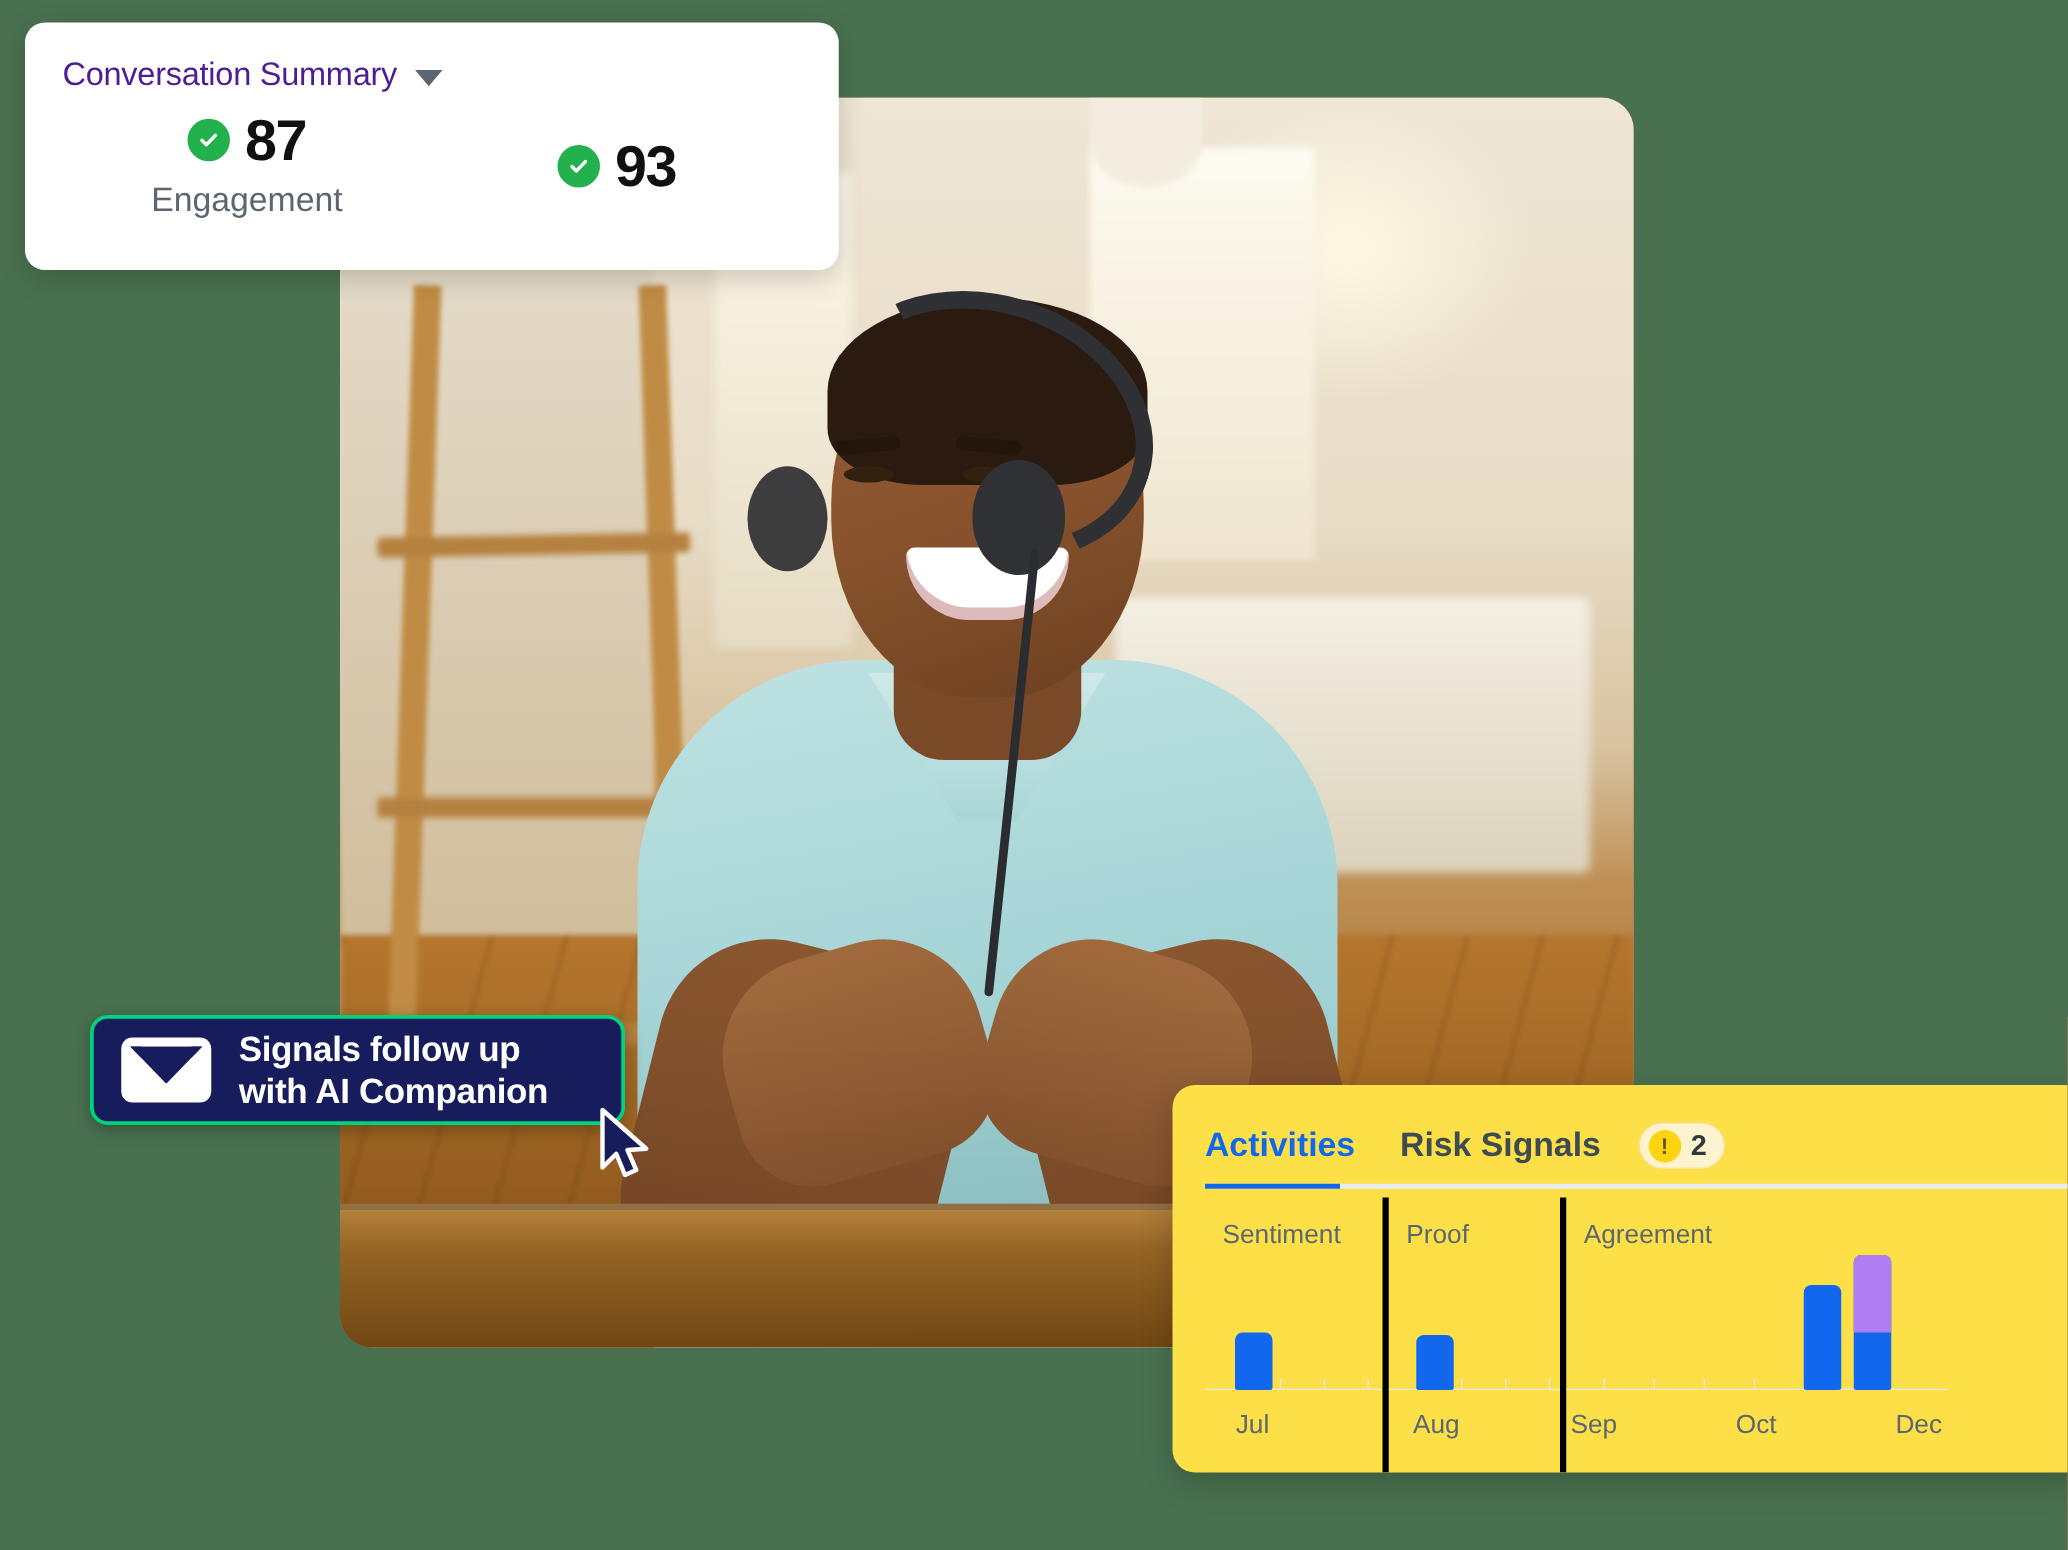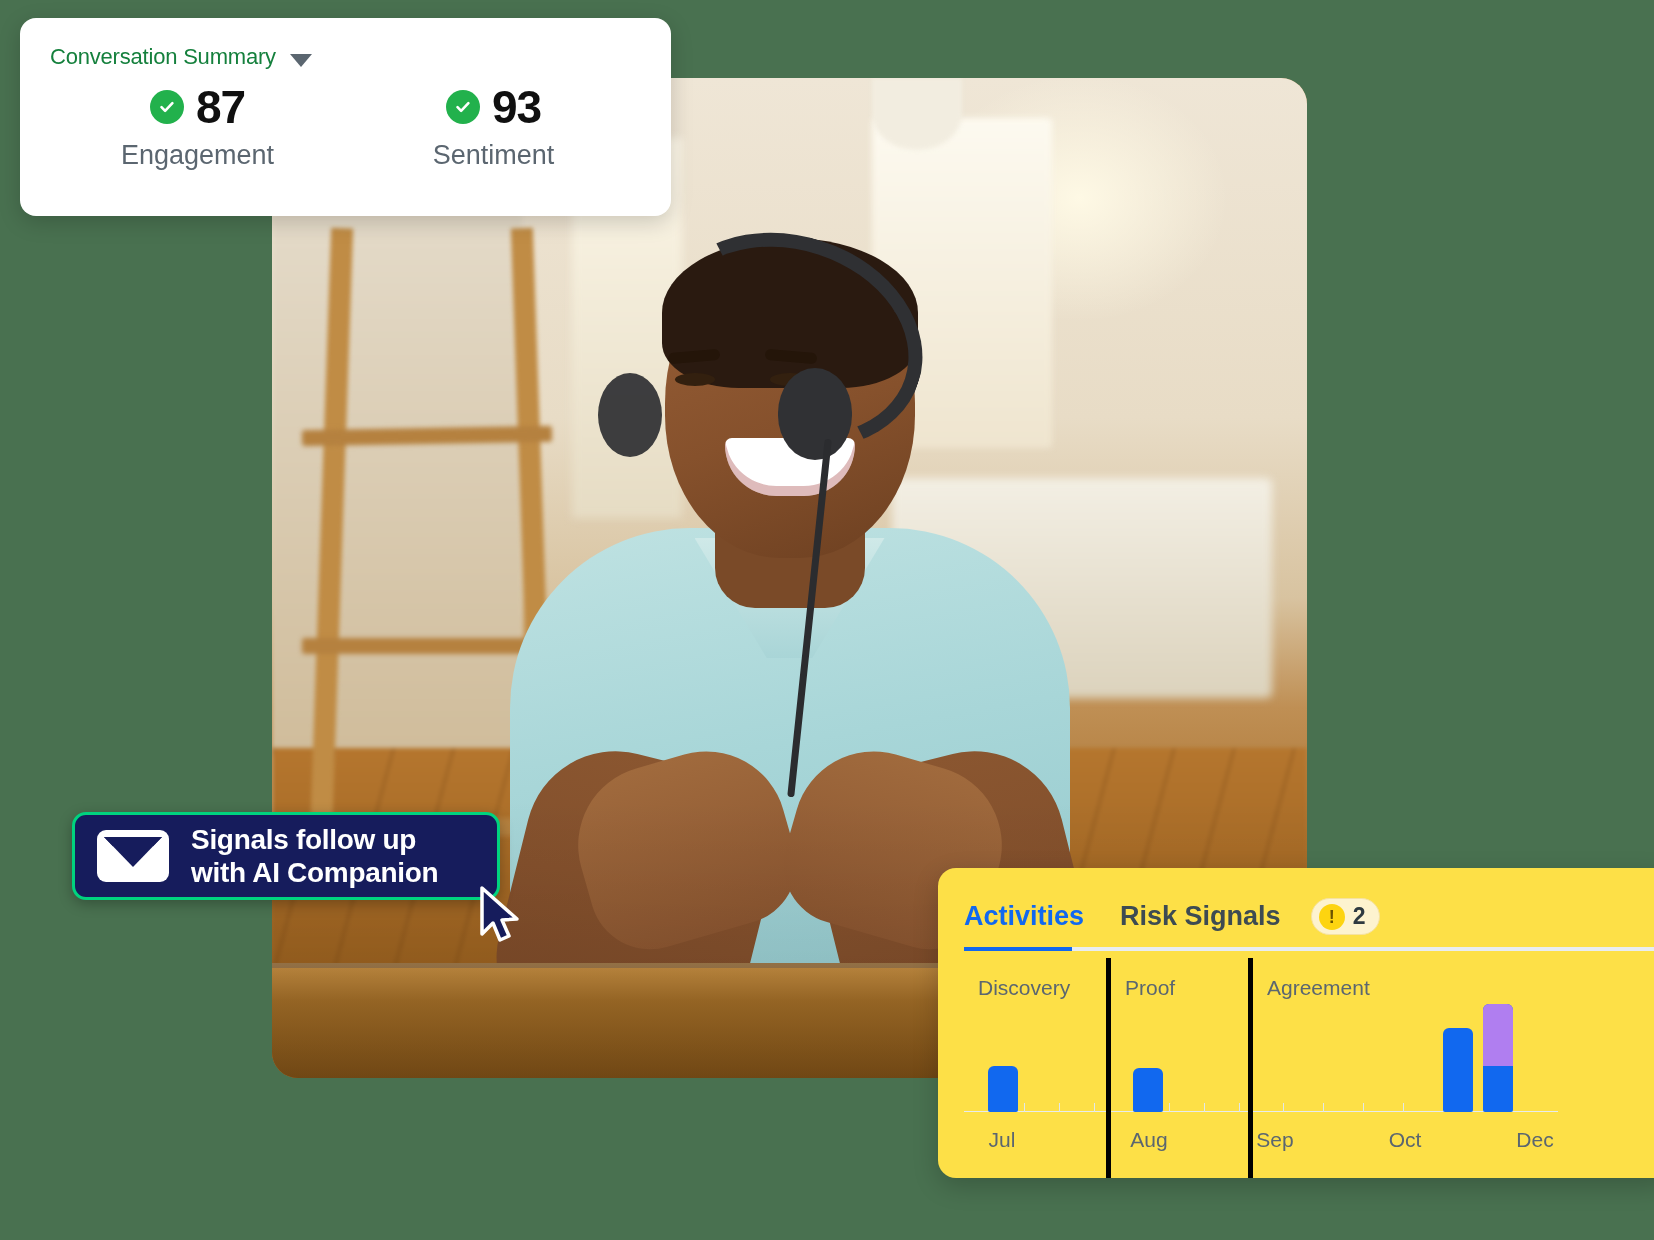--- a/index.html
+++ b/index.html
@@ -143,21 +143,21 @@
 
   
   .summary-card{
     position:absolute; left:20px; top:18px;
     width:651px; height:198px;
     background:#fff; border-radius:16px;
     box-shadow:0 6px 22px rgba(0,0,0,.18);
     padding:26px 30px 0 30px;
   }
   .summary-head{ display:flex; align-items:center; gap:14px; }
-  .summary-title{ font-size:22px; color:#15803d; letter-spacing:-.2px; }
+  .summary-title{ font-size:26px; color:#4c1d95; letter-spacing:-.2px; }
   .caret{ width:0;height:0;border-left:11px solid transparent;border-right:11px solid transparent;border-top:13px solid #5b6670; margin-top:6px;}
   .metrics{ display:flex; align-items:center; margin-top:14px; }
   .metric{ flex:1; text-align:center; }
   .metric-top{ display:flex; align-items:center; justify-content:center; gap:12px; }
   .check{
     width:34px;height:34px;border-radius:50%;background:#22b14c;
     display:flex;align-items:center;justify-content:center;flex:0 0 auto;
   }
   .check svg{ display:block; }
   .metric-value{ font-size:46px; font-weight:700; color:#101010; line-height:1; letter-spacing:-1px;}
@@ -281,21 +281,20 @@
     <div class="vdiv"></div>
     <div class="metric">
       <div class="metric-top">
         <span class="check">
           <svg width="20" height="20" viewBox="0 0 20 20">
               <path d="M4.5 10.2l3.6 3.6 7.3-7.6" fill="none" stroke="#fff" stroke-width="2.6" stroke-linecap="round" stroke-linejoin="round"></path>
             </svg>
         </span>
         <span class="metric-value">93</span>
       </div>
-      <div class="metric-label">Sentiment</div>
     </div>
   </div>
 </div>
 
 <div class="compose">
   <span class="env"></span>
   <span class="compose-text">
     <span>Signals follow up</span><br>
     <span>with AI Companion</span>
   </span>
@@ -315,21 +314,21 @@
       </span>
     </div>
   </div>
   <div class="tabs-underline">
     <div class="active-bar"></div>
   </div>
 
   <div class="chart">
     <div class="stages">
       <div class="stage" style="width:142px">
-        <div class="stage-label">Discovery</div>
+        <div class="stage-label">Sentiment</div>
         <div class="axis"></div>
         <div class="tick" style="left:60px"></div>
           <div class="tick" style="left:95px"></div>
           <div class="tick" style="left:130px"></div>
         <div class="bar" style="left:24px;height:46px;bottom:66px"></div>
         <div class="months">
             <span class="month" style="left:38px">Jul</span>
           </div>
       </div>
       <div class="stage" style="width:142px">

